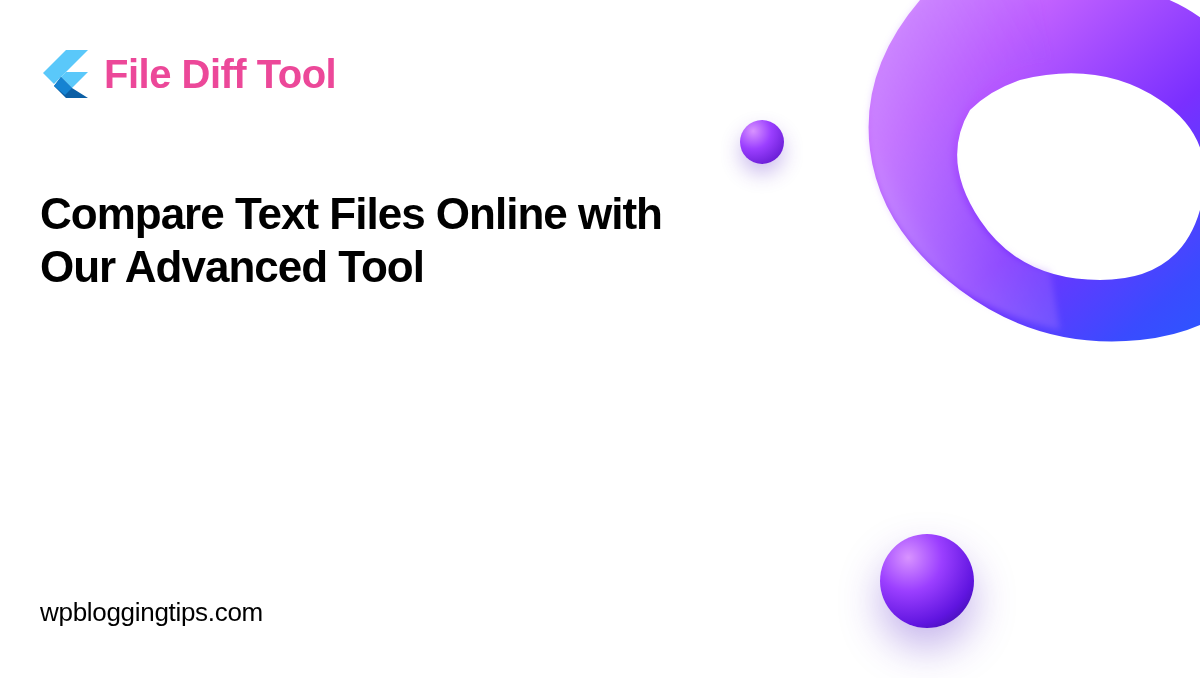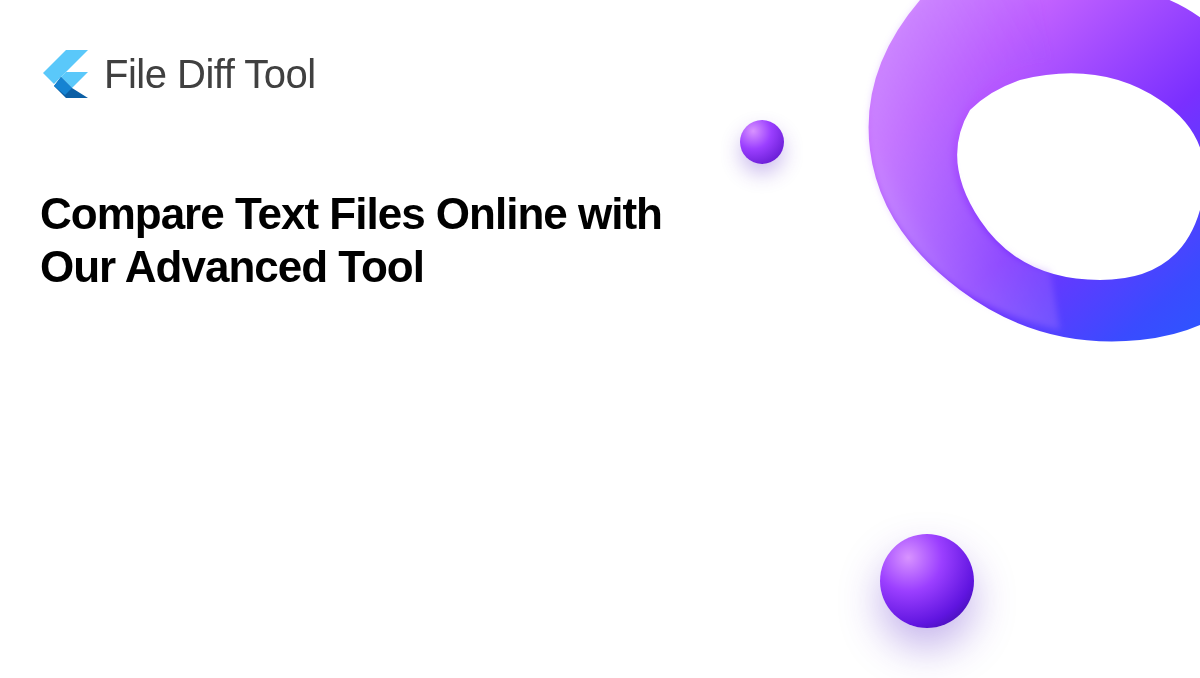--- a/index.html
+++ b/index.html
@@ -29,22 +29,22 @@
     }
     .logo-icon {
       width: 48px;
       height: 48px;
       display: flex;
       align-items: center;
       justify-content: center;
     }
     .logo-text {
       font-size: 40px;
-      font-weight: 400;
-      color: #404040;
+      font-weight: 700;
+      color: #ec4899;
       letter-spacing: -0.5px;
     }
     .headline {
       font-size: 44px;
       font-weight: 800;
       color: #000;
       line-height: 1.2;
       max-width: 680px;
       letter-spacing: -1px;
     }
@@ -97,20 +97,21 @@
         <polygon points="26,22 48,22 32,38 21,27" fill="#5AC8FA"></polygon>
         <polygon points="21,27 32,38 48,48 26,48 14,36" fill="#0B5FA5"></polygon>
         <polygon points="14,36 21,27 32,38 25,45" fill="#1583D2"></polygon>
       </svg>
     </div>
     <div class="logo-text">File Diff Tool</div>
   </div>
 
   <h1 class="headline">Compare Text Files Online with Our Advanced Tool</h1>
 
+  <div class="domain">wpbloggingtips.com</div>
 
   <div class="dot-small"></div>
   <div class="dot-large"></div>
 
   <div class="shape-3d">
     <svg width="480" height="480" viewBox="0 0 480 480">
       <defs>
         <linearGradient id="shapeGrad" x1="0%" y1="0%" x2="100%" y2="100%">
           <stop offset="0%" stop-color="#e0a0ff"></stop>
           <stop offset="25%" stop-color="#c060ff"></stop>

